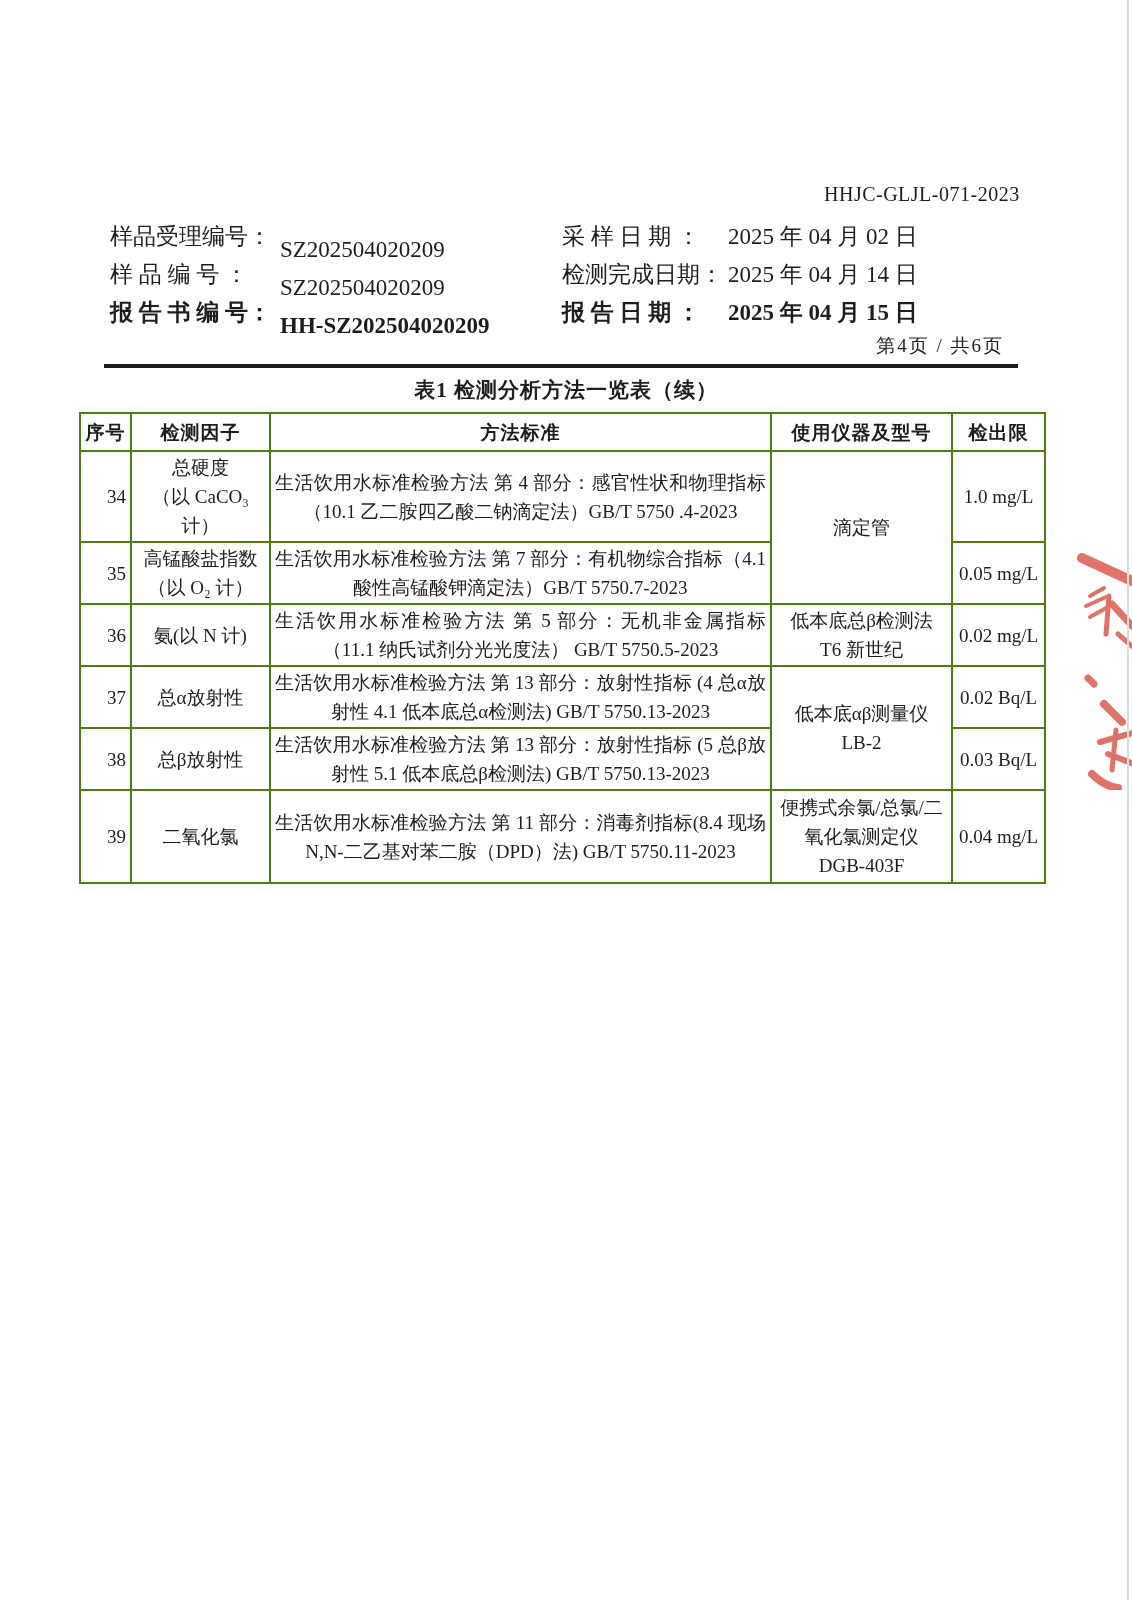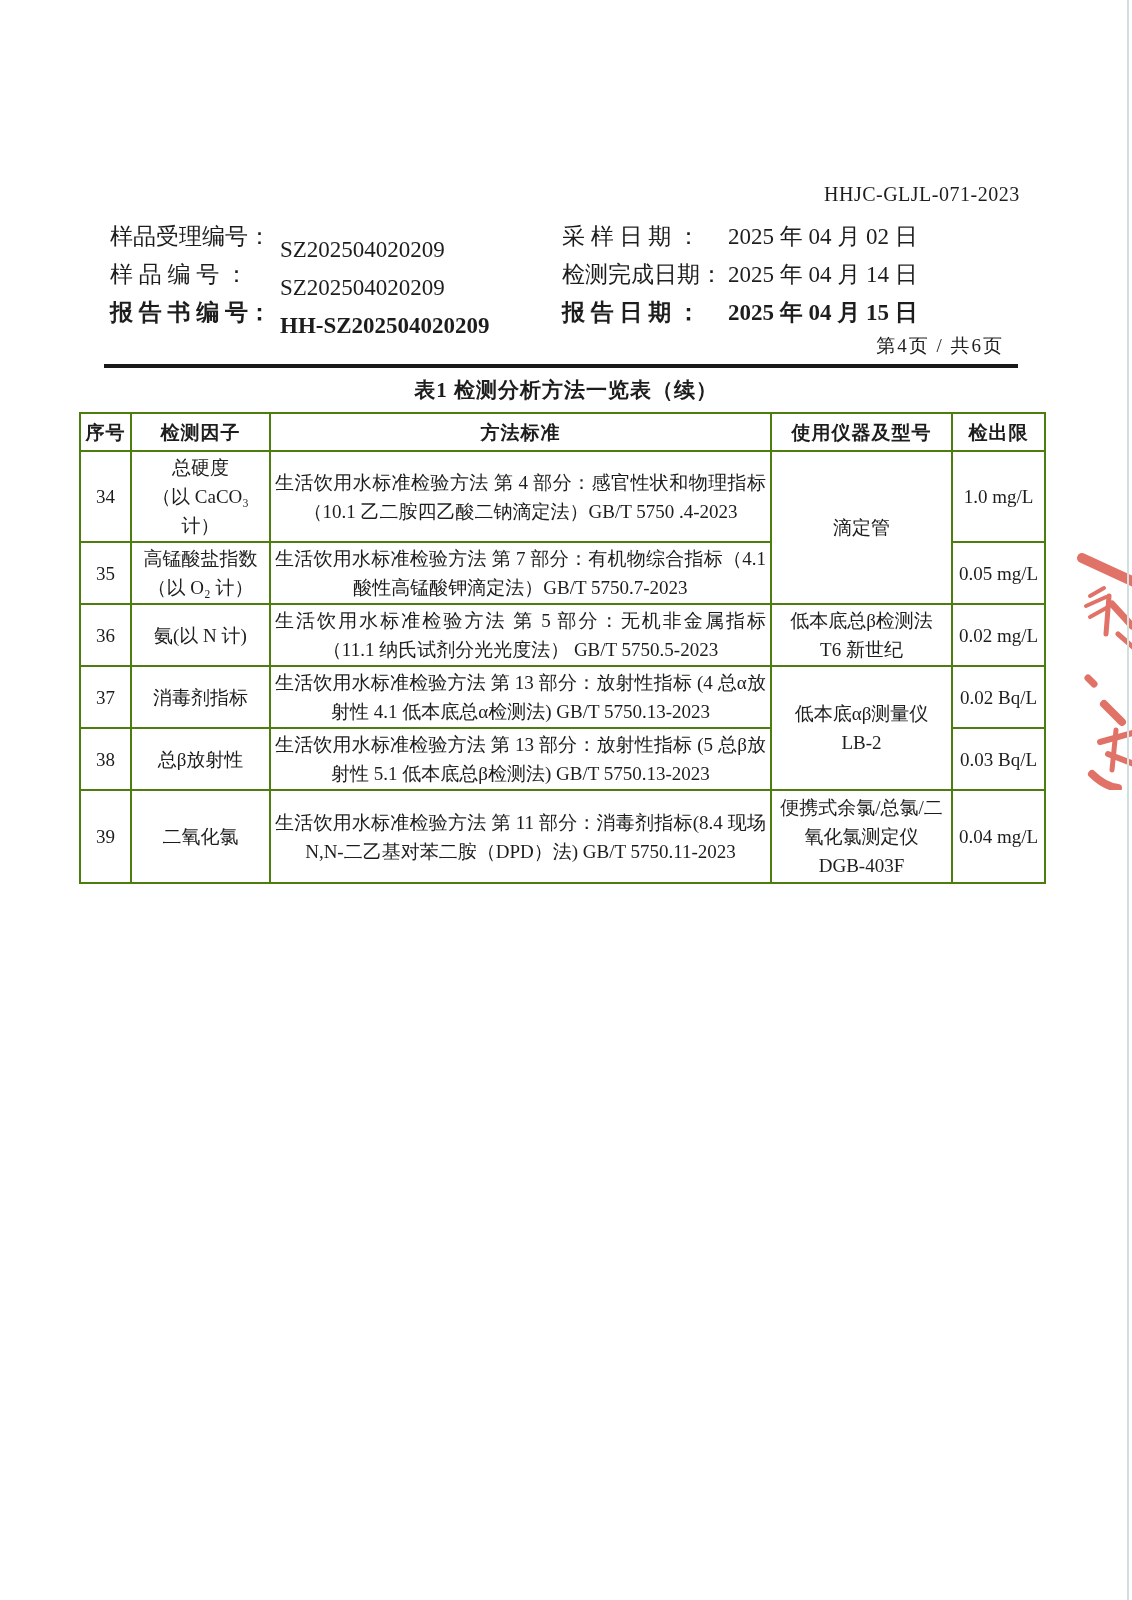--- a/index.html
+++ b/index.html
@@ -79,21 +79,21 @@
     vertical-align: middle;
     line-height: 29px;
     padding: 1px 4px;
   }
   table.methods th {
     font-weight: 600;
     text-align: center;
     height: 38px;
     letter-spacing: 1px;
   }
-  td.c-no    { text-align: center; }
+  td.c-no    { text-align: right; }
   td.c-factor{ text-align: center; white-space: pre-line; }
   td.c-method{
     text-align: justify;
     text-align-last: center;
     text-justify: inter-character;
     padding: 1px 7px;
     line-height: 30px;
   }
   td.c-instr { text-align: center; white-space: pre-line; font-family: Liberation Serif, serif; }
   td.c-limit { text-align: center; white-space: nowrap; }
@@ -182,21 +182,21 @@
       <tr class="h-r36">
         <td class="c-no">36</td>
         <td class="c-factor">氨(以 N 计)</td>
         <td class="c-method">生活饮用水标准检验方法 第 5 部分：无机非金属指标（11.1 纳氏试剂分光光度法） GB/T 5750.5-2023</td>
         <td class="c-instr">低本底总β检测法
 T6 新世纪</td>
         <td class="c-limit">0.02 mg/L</td>
       </tr>
       <tr class="h-r37">
         <td class="c-no">37</td>
-        <td class="c-factor">消毒剂指标</td>
+        <td class="c-factor">总α放射性</td>
         <td class="c-method">生活饮用水标准检验方法 第 13 部分：放射性指标 (4 总α放射性 4.1 低本底总α检测法) GB/T 5750.13-2023</td>
         <td class="c-instr" rowspan="2">低本底αβ测量仪
 LB-2</td>
         <td class="c-limit">0.02 Bq/L</td>
       </tr>
       <tr class="h-r38">
         <td class="c-no">38</td>
         <td class="c-factor">总β放射性</td>
         <td class="c-method">生活饮用水标准检验方法 第 13 部分：放射性指标 (5 总β放射性 5.1 低本底总β检测法) GB/T 5750.13-2023</td>
         <td class="c-limit">0.03 Bq/L</td>

